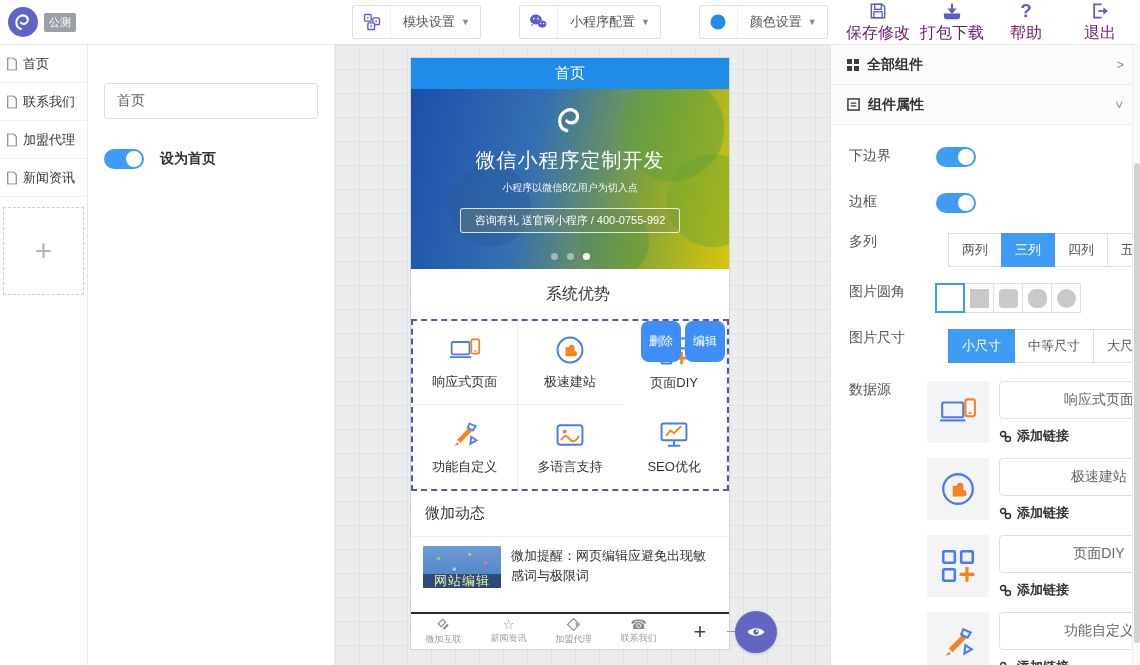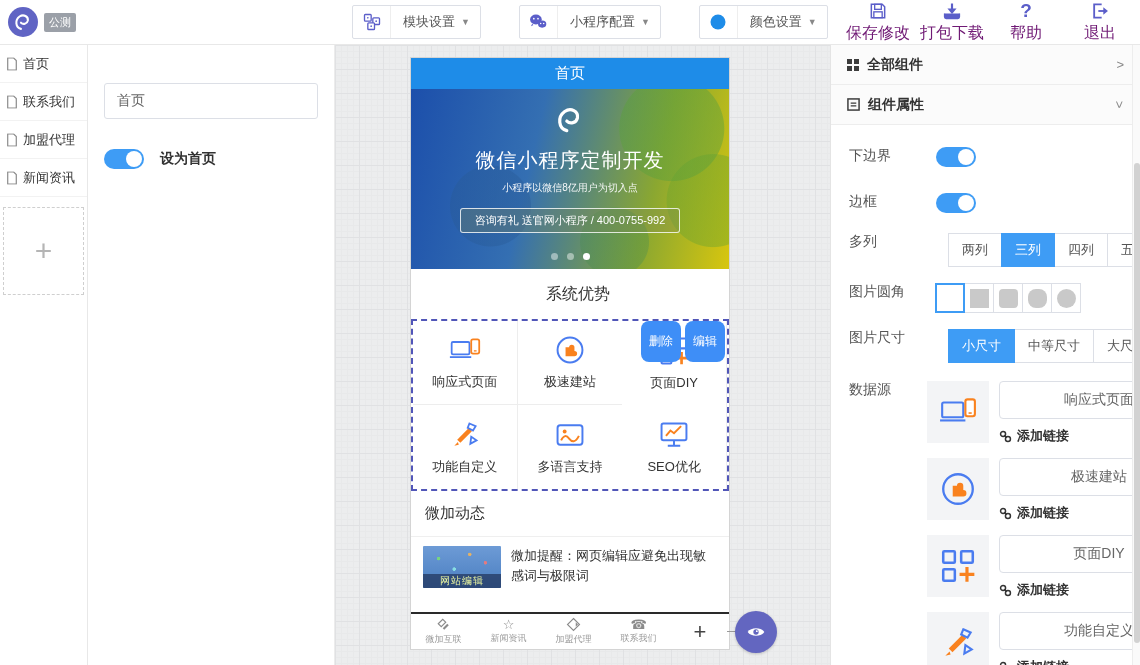--- a/index.html
+++ b/index.html
@@ -88,21 +88,21 @@
 
   .news-title { height:46px; display:flex; align-items:center; padding-left:14px; font-size:15px; color:#333; border-bottom:1px solid #efefef; }
   .news-item { display:flex; padding:9px 12px 0 12px; gap:10px; }
   .news-thumb { width:78px; height:42px; flex:0 0 auto; position:relative; overflow:hidden; border-radius:1px;
     background:
       radial-gradient(circle at 20% 30%, rgba(120,220,120,.9) 0 1.5px, transparent 2px),
       radial-gradient(circle at 60% 20%, rgba(240,180,90,.9) 0 1.5px, transparent 2px),
       radial-gradient(circle at 80% 40%, rgba(240,120,120,.9) 0 1.5px, transparent 2px),
       radial-gradient(circle at 40% 55%, rgba(140,230,230,.9) 0 1.5px, transparent 2px),
       linear-gradient(#6d9bd6, #4a7ec0); }
-  .news-thumb .thumb-band { position:absolute; bottom:0; left:0; right:0; height:14px; background:rgba(35,55,95,.75); color:#e8f3a0; font-size:10px; display:flex; align-items:center; justify-content:center; letter-spacing:1px; }
+  .news-thumb .thumb-band { position:absolute; bottom:0; left:0; right:0; height:14px; background:rgba(35,55,95,.75); color:#e8f3a0; font-size:13px; display:flex; align-items:center; justify-content:center; letter-spacing:1px; }
   .news-text { font-size:13px; color:#333; line-height:20px; }
 
   .tabbar { position:absolute; bottom:0; left:0; right:0; height:37px; background:#fff; border-top:2px solid #2a2a2a; display:flex; align-items:center; }
   .tab-item { flex:1; display:flex; flex-direction:column; align-items:center; justify-content:center; gap:1px; color:#9a9a9a; cursor:pointer; }
   .tab-item .t-label { font-size:9px; color:#999; }
   .tab-glyph { font-size:13px; line-height:13px; color:#8b8b8b; }
   .tab-plus { width:58px; text-align:center; font-size:22px; color:#444; cursor:pointer; }
 
   .eye-fab { position:absolute; left:400px; top:566px; width:42px; height:42px; border-radius:50%; background:#6366c0; display:flex; align-items:center; justify-content:center; cursor:pointer; box-shadow:0 1px 3px rgba(0,0,0,.2); }
   .fab-line { position:absolute; left:392px; top:586px; width:10px; height:1px; background:#9a9a9a; }

